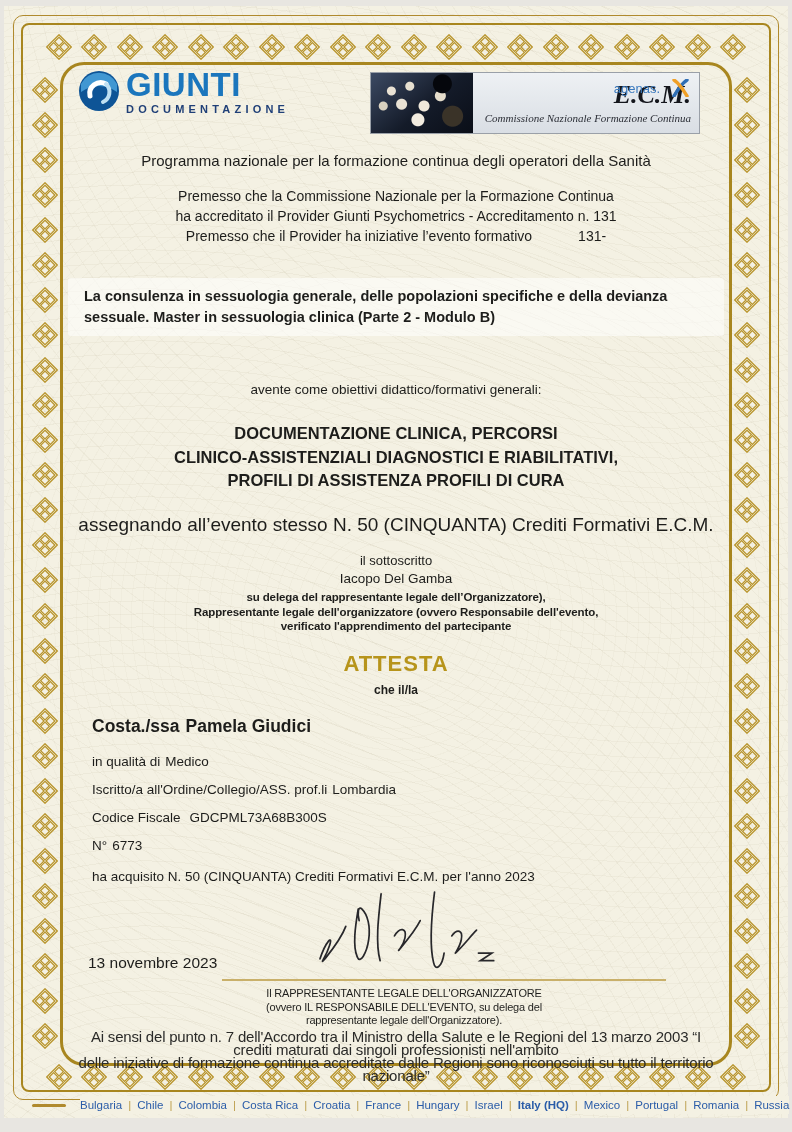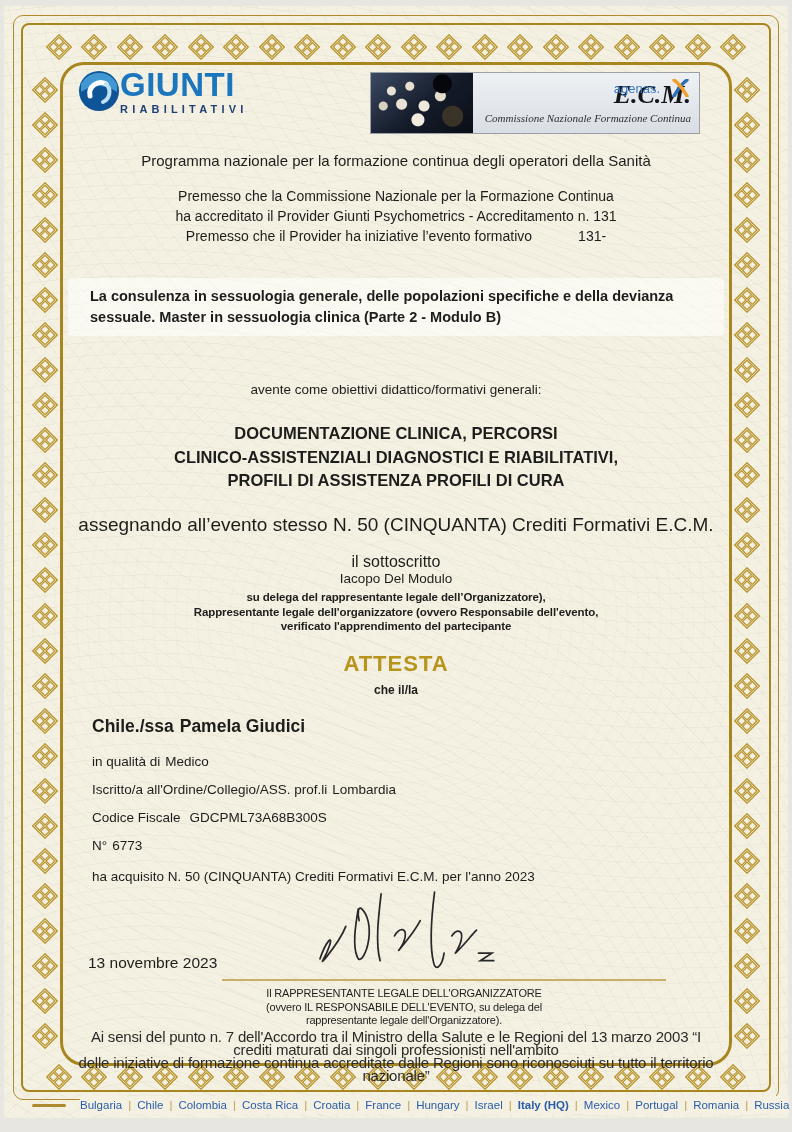--- a/index.html
+++ b/index.html
@@ -25,21 +25,21 @@
   .frame-outer2 { position:absolute; left:17px; right:17px; top:17px; bottom:26px; border:2.5px solid #a8861f; border-radius:8px; }
   .frame-inner  { position:absolute; left:56px; right:56px; top:56px; bottom:52px; border:3px solid #a8861f; border-radius:24px; }
   .band { position:absolute; display:flex; justify-content:space-evenly; align-items:center; }
   .band-top    { top:26px; left:32px; right:32px; height:30px; }
   .band-bottom { bottom:26px; left:32px; right:32px; height:30px; }
   .band-left   { top:62px; bottom:60px; left:26px; width:30px; flex-direction:column; }
   .band-right  { top:62px; bottom:60px; right:26px; width:30px; flex-direction:column; }
   .diamond { width:26px; height:26px; flex:0 0 auto; }
 
   
-  .giunti-logo { position:absolute; left:74px; top:64px; display:flex; align-items:flex-start; }
+  .giunti-logo { position:absolute; left:74px; top:64px; display:flex; align-items:flex-start; gap:6px; }
   .giunti-text .giunti-name { font-size:33px; font-weight:bold; color:#1b76bd; letter-spacing:0.5px; line-height:30px; }
   .giunti-text .giunti-sub  { font-size:11px; font-weight:bold; color:#1f3f77; letter-spacing:4.2px; margin-top:3px; }
   .ecm-banner {
     position:absolute; left:366px; top:66px; width:330px; height:62px;
     background:linear-gradient(180deg,#eef1f4,#d9dee4);
     border:1px solid #9aa0a8; display:flex; align-items:stretch;
   }
   .ecm-painting {
     width:108px; height:100%;
     background:
@@ -61,27 +61,27 @@
   .agenas-text { font-size:13px; color:#3a7abf; }
 
   .center { text-align:center; }
   .line-program { position:absolute; left:70px; right:70px; top:146px; font-size:15px; }
   .premesso { position:absolute; left:70px; right:70px; top:180px; font-size:14px; line-height:20px; }
   .premesso-code { display:inline-block; margin-left:46px; }
 
   .event-title {
     position:absolute; left:64px; right:64px; top:272px;
     background:rgba(255,255,255,.55); border-radius:3px;
-    padding:8px 22px; font-size:14.5px; font-weight:bold; line-height:21px;
+    padding:8px 16px; font-size:14.5px; font-weight:bold; line-height:21px;
   }
   .line-avente { position:absolute; left:70px; right:70px; top:376px; font-size:13.5px; }
   .objectives { position:absolute; left:70px; right:70px; top:416px; font-size:16.5px; font-weight:bold; line-height:23.5px; }
   .line-assegnando { position:absolute; left:70px; right:70px; top:508px; font-size:19px; }
 
-  .line-sottoscritto { position:absolute; left:70px; right:70px; top:547px; font-size:16px; }
+  .line-sottoscritto { position:absolute; left:70px; right:70px; top:547px; font-size:13px; }
   .line-signer      { position:absolute; left:70px; right:70px; top:565px; font-size:13.5px; }
   .signer-role { position:absolute; left:70px; right:70px; top:584px; font-size:11.5px; font-weight:bold; line-height:14.5px; letter-spacing:-0.1px; }
   .attesta { position:absolute; left:70px; right:70px; top:645px; font-size:22px; font-weight:bold; color:#b7941b; letter-spacing:1px; }
   .che-il-la { position:absolute; left:70px; right:70px; top:677px; font-size:12px; font-weight:bold; }
 
   .recipient { position:absolute; left:88px; right:80px; top:710px; font-size:13.5px; }
   .recipient-name { font-size:17.5px; font-weight:bold; margin-bottom:17px; }
   .recipient-name .val { margin-left:6px; }
   .recipient-row { margin-bottom:13px; }
   .recipient-row .val { margin-left:5px; }
@@ -986,21 +986,21 @@
 
   <div class="giunti-logo">
     <svg width="42" height="42" viewBox="0 0 42 42">
       <circle cx="21" cy="21" r="20" fill="#0e5496"></circle>
       <path d="M3 14 A20 20 0 0 1 39 14 L39 22 A30 30 0 0 0 3 22 Z" fill="#4aa3dd" opacity="0.85"></path>
       <path d="M12 26 a11 11 0 0 1 16 -12" fill="none" stroke="#ffffff" stroke-width="5" stroke-linecap="round"></path>
       <path d="M28 14 a11 11 0 0 1 -3 18" fill="none" stroke="#bfe0f2" stroke-width="4" stroke-linecap="round"></path>
     </svg>
     <div class="giunti-text">
       <div class="giunti-name">GIUNTI</div>
-      <div class="giunti-sub">RIABILITATIVI</div>
+      <div class="giunti-sub">DOCUMENTAZIONE</div>
     </div>
   </div>
 
   <div class="ecm-banner">
     <div class="ecm-painting"></div>
     <div class="ecm-mid">
       <div class="ecm-title">E.C.M.</div>
       <div class="ecm-sub">Commissione Nazionale Formazione Continua</div>
     </div>
     <div class="agenas">
@@ -1028,33 +1028,33 @@
 
   <div class="objectives center">
       <div>DOCUMENTAZIONE CLINICA, PERCORSI</div>
       <div>CLINICO-ASSISTENZIALI DIAGNOSTICI E RIABILITATIVI,</div>
       <div>PROFILI DI ASSISTENZA PROFILI DI CURA</div>
     </div>
 
   <div class="line-assegnando center">assegnando all’evento stesso N. 50 (CINQUANTA) Crediti Formativi E.C.M.</div>
 
   <div class="line-sottoscritto center">il sottoscritto</div>
-  <div class="line-signer center">Iacopo Del Modulo</div>
+  <div class="line-signer center">Iacopo Del Gamba</div>
   <div class="signer-role center">
       <div>su delega del rappresentante legale dell’Organizzatore),</div>
       <div>Rappresentante legale dell'organizzatore (ovvero Responsabile dell'evento,</div>
       <div>verificato l'apprendimento del partecipante</div>
     </div>
 
   <div class="attesta center">ATTESTA</div>
   <div class="che-il-la center">che il/la</div>
 
   <div class="recipient">
     <div class="recipient-name">
-      <span>Chile./ssa</span><span class="val">Pamela Giudici</span>
+      <span>Costa./ssa</span><span class="val">Pamela Giudici</span>
     </div>
     <div class="recipient-row">
       <span>in qualità di</span><span class="val">Medico</span>
     </div>
     <div class="recipient-row">
       <span>Iscritto/a all'Ordine/Collegio/ASS. prof.li</span><span class="val">Lombardia</span>
     </div>
     <div class="recipient-row cf">
       <span>Codice Fiscale</span><span class="val">GDCPML73A68B300S</span>
     </div>

